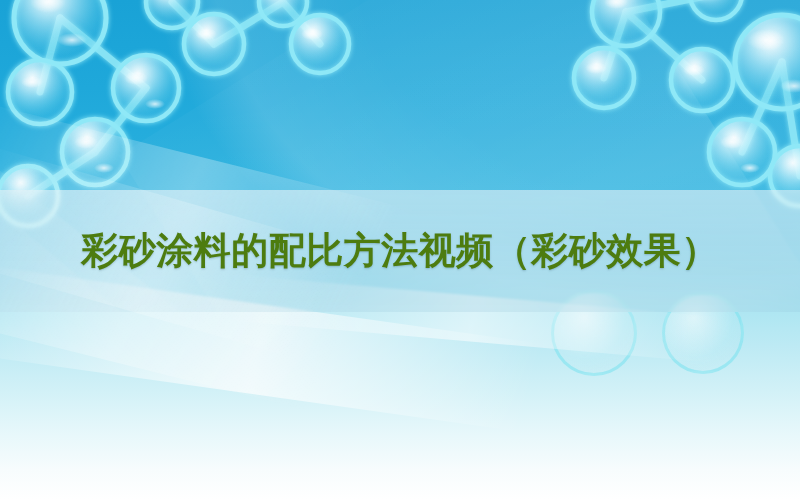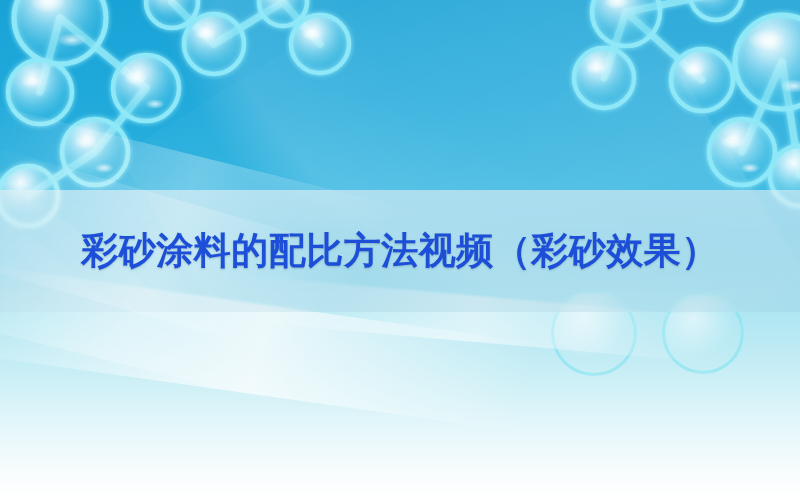--- a/index.html
+++ b/index.html
@@ -57,21 +57,21 @@
   }
   .band .glint2{
     position:absolute;left:-40px;top:10px;width:420px;height:120px;
     background:linear-gradient(102deg, rgba(255,255,255,0) 0%, rgba(255,255,255,.22) 50%, rgba(255,255,255,0) 85%);
     transform:rotate(16deg);
   }
 
   .title{
     position:absolute;left:0;top:190px;width:800px;height:122px;
     display:flex;align-items:center;justify-content:center;
-    color:#1d4ed8;
+    color:#4d7c0f;
     font-family:"DejaVu Sans","Liberation Sans",sans-serif;
     font-weight:700;
     font-size:37px;
     letter-spacing:.5px;
     white-space:nowrap;
     text-shadow:0 1px 2px rgba(70,110,125,.35);
   }
 
   
   .floor{

